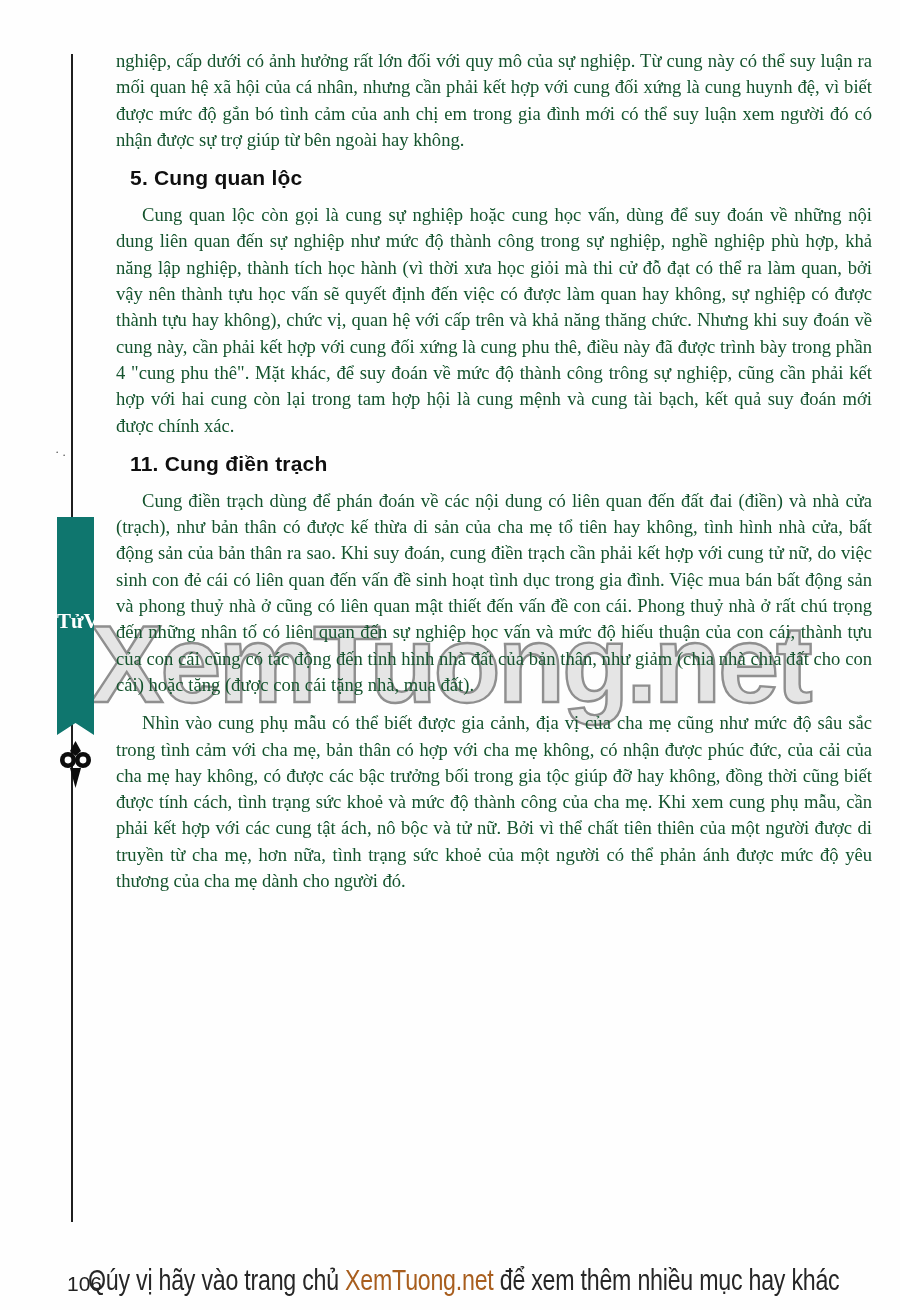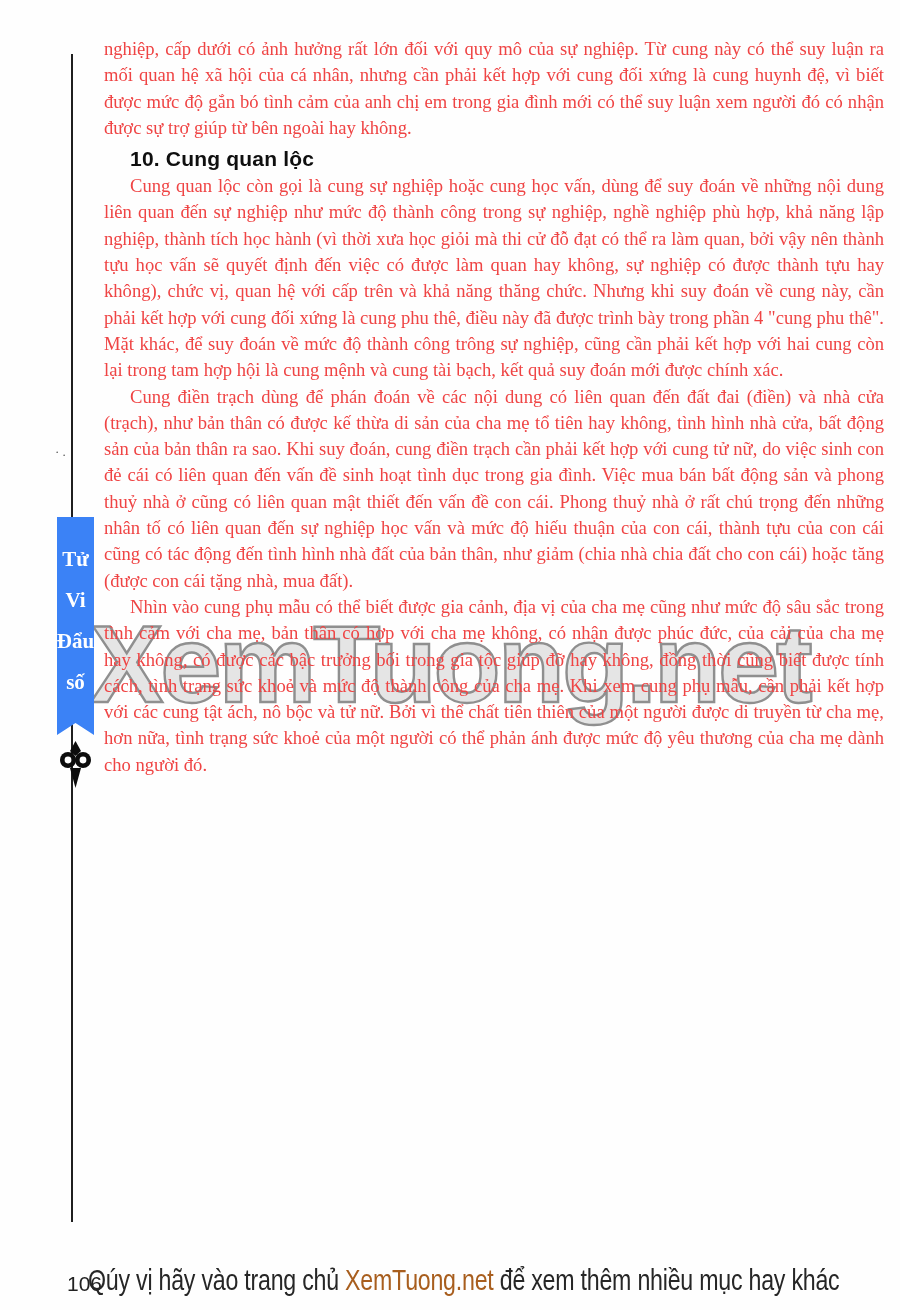--- a/index.html
+++ b/index.html
@@ -17,35 +17,35 @@
     background:#1f1f1f;z-index:1;
   }
   .artifact{
     position:absolute;left:55px;top:444px;color:#555;
     font:13px "Liberation Serif", serif;z-index:1;
   }
   .content{
     position:absolute;left:104px;top:36px;width:780px;z-index:1;
   }
   .para{
-    margin:0;text-align:justify;text-indent:26px;
+    margin:12px;text-align:justify;text-indent:26px;
     font:18.6px/26.3px "Liberation Serif", serif;
-    color:#ef4444;
+    color:#14532d;
   }
   .para.first{text-indent:0;}
   .h{
     margin:5px 0 2px;padding-left:26px;
     font:bold 21px/25px "Liberation Sans", sans-serif;
     color:#0f0f0f;letter-spacing:.2px;
   }
   .spine-strip{
     position:absolute;left:57px;top:517px;width:37px;height:218px;
-    background:#3b82f6;z-index:3;
+    background:#0f766e;z-index:3;
     clip-path:polygon(0 0,100% 0,100% 100%,50% calc(100% - 12px),0 100%);
-    display:flex;flex-direction:column;align-items:center;
+    display:flex;flex-direction:row;align-items:center;
     justify-content:space-evenly;box-sizing:border-box;padding:12px 0 22px;
   }
   .spine-char{
     color:#ffffff;font:bold 21px/1 "Liberation Serif", serif;white-space:nowrap;
   }
   .spine-motif{
     position:absolute;left:57px;top:740px;width:37px;height:52px;z-index:3;
   }
   .watermark{
     position:absolute;left:84px;top:590px;z-index:0;overflow:visible;
@@ -76,23 +76,24 @@
 
   <div class="artifact">· .</div>
 
   <svg class="watermark" width="760" height="160" viewBox="0 0 760 160">
     <text x="6" y="112">XemTuong.net</text>
   </svg>
 
   <main class="content">
     <p class="para first">nghiệp, cấp dưới có ảnh hưởng rất lớn đối với quy mô của sự nghiệp. Từ cung này có thể suy luận ra mối quan hệ xã hội của cá nhân, nhưng cần phải kết hợp với cung đối xứng là cung huynh đệ, vì biết được mức độ gắn bó tình cảm của anh chị em trong gia đình mới có thể suy luận xem người đó có nhận được sự trợ giúp từ bên ngoài hay không.</p>
 
-    <h3 class="h">10. Cung quan lộc</h3>
+    <h3 class="h">5. Cung quan lộc</h3>
     <p class="para">Cung quan lộc còn gọi là cung sự nghiệp hoặc cung học vấn, dùng để suy đoán về những nội dung liên quan đến sự nghiệp như mức độ thành công trong sự nghiệp, nghề nghiệp phù hợp, khả năng lập nghiệp, thành tích học hành (vì thời xưa học giỏi mà thi cử đỗ đạt có thể ra làm quan, bởi vậy nên thành tựu học vấn sẽ quyết định đến việc có được làm quan hay không, sự nghiệp có được thành tựu hay không), chức vị, quan hệ với cấp trên và khả năng thăng chức. Nhưng khi suy đoán về cung này, cần phải kết hợp với cung đối xứng là cung phu thê, điều này đã được trình bày trong phần 4 "cung phu thê". Mặt khác, để suy đoán về mức độ thành công trông sự nghiệp, cũng cần phải kết hợp với hai cung còn lại trong tam hợp hội là cung mệnh và cung tài bạch, kết quả suy đoán mới được chính xác.</p>
 
+    <h3 class="h">11. Cung điền trạch</h3>
     <p class="para">Cung điền trạch dùng để phán đoán về các nội dung có liên quan đến đất đai (điền) và nhà cửa (trạch), như bản thân có được kế thừa di sản của cha mẹ tổ tiên hay không, tình hình nhà cửa, bất động sản của bản thân ra sao. Khi suy đoán, cung điền trạch cần phải kết hợp với cung tử nữ, do việc sinh con đẻ cái có liên quan đến vấn đề sinh hoạt tình dục trong gia đình. Việc mua bán bất động sản và phong thuỷ nhà ở cũng có liên quan mật thiết đến vấn đề con cái. Phong thuỷ nhà ở rất chú trọng đến những nhân tố có liên quan đến sự nghiệp học vấn và mức độ hiếu thuận của con cái, thành tựu của con cái cũng có tác động đến tình hình nhà đất của bản thân, như giảm (chia nhà chia đất cho con cái) hoặc tăng (được con cái tặng nhà, mua đất).</p>
 
     <p class="para">Nhìn vào cung phụ mẫu có thể biết được gia cảnh, địa vị của cha mẹ cũng như mức độ sâu sắc trong tình cảm với cha mẹ, bản thân có hợp với cha mẹ không, có nhận được phúc đức, của cải của cha mẹ hay không, có được các bậc trưởng bối trong gia tộc giúp đỡ hay không, đồng thời cũng biết được tính cách, tình trạng sức khoẻ và mức độ thành công của cha mẹ. Khi xem cung phụ mẫu, cần phải kết hợp với các cung tật ách, nô bộc và tử nữ. Bởi vì thể chất tiên thiên của một người được di truyền từ cha mẹ, hơn nữa, tình trạng sức khoẻ của một người có thể phản ánh được mức độ yêu thương của cha mẹ dành cho người đó.</p>
   </main>
 
   <aside class="spine-strip">
     <span class="spine-char">Tử</span>
     <span class="spine-char">Vi</span>
     <span class="spine-char">Đẩu</span>
     <span class="spine-char">số</span>

